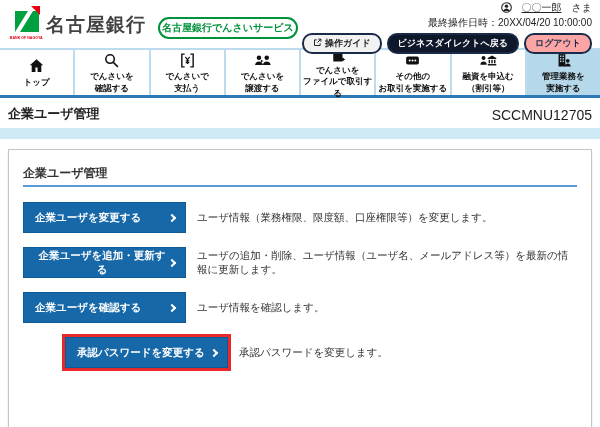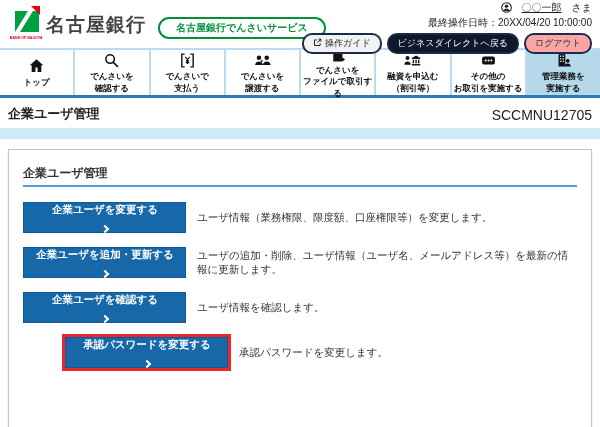--- a/index.html
+++ b/index.html
@@ -6,28 +6,28 @@
   html,body { width:600px; height:427px; background:#fff; overflow:hidden;
     font-family:"Liberation Sans","DejaVu Sans",sans-serif; color:#222; }
 
   
   .header { height:48px; position:relative; background:#fff; }
   .logo-block { position:absolute; left:13px; top:6px; display:flex; align-items:center; }
   .logo-mark-wrap { display:flex; flex-direction:column; align-items:center; width:27px; }
   .logo-sub { font-size:4px; color:#e60012; font-weight:bold; line-height:1.1; white-space:nowrap; transform:scale(0.9); }
   .bank-name { font-size:19px; font-weight:bold; color:#424242; margin:3px 0 0 6px; letter-spacing:1px; }
   .service-badge { margin:9px 0 0 12px; border:2px solid #00913a; border-radius:13px;
-    color:#00913a; font-size:10px; font-weight:bold; padding:2px 16px; white-space:nowrap; }
+    color:#00913a; font-size:10px; font-weight:bold; padding:2px 2px; white-space:nowrap; }
 
   .header-right { position:absolute; right:8px; top:1px; display:flex; flex-direction:column; align-items:flex-end; }
   .user-line { font-size:10px; display:flex; align-items:center; gap:10px; }
   .user-name { text-decoration:underline; }
   .lastop { font-size:10px; margin-top:1px; }
   .header-buttons { display:flex; gap:5px; margin-top:3px; }
-  .hbtn { border-radius:10px; font-size:9px; font-weight:normal; padding:2px 9px;
+  .hbtn { border-radius:10px; font-size:9px; font-weight:bold; padding:2px 9px;
     display:flex; align-items:center; gap:3px; border:2px solid #1a2b4a; cursor:pointer; white-space:nowrap; }
   .hbtn.guide  { background:#f2f2f2; color:#222; }
   .hbtn.back   { background:#0f172a; color:#fff; }
   .hbtn.logout { background:#fca5a5; color:#1a2b4a; }
 
   
   .nav { display:flex; height:50px; border-top:2px solid #bcdcee; border-bottom:3px solid #2b79b5; background:#fff; }
   .nav-item { flex:1; border-left:2px solid #bcdcee; display:flex; flex-direction:column;
     align-items:center; justify-content:center; gap:2px; font-size:8.5px; font-weight:bold;
     text-align:center; line-height:1.3; color:#111; cursor:pointer; }
@@ -44,21 +44,21 @@
 
   
   .panel { margin:10px 8px 0 8px; border:1px solid #c4c4c4; background:#fff;
     height:281px; padding:15px 14px; box-shadow:0 2px 2px rgba(0,0,0,0.12); }
   .section-title { font-size:12px; font-weight:bold; color:#333; padding-bottom:3px;
     border-bottom:2px solid #5b9bd5; margin-bottom:15px; }
   .menu-row { display:flex; align-items:center; margin-bottom:14px; }
   .menu-btn { width:163px; min-width:163px; height:31px; background:#1768a8; border:1px solid #0f5a94;
     color:#fff; font-size:10.5px; font-weight:bold; display:flex; align-items:center;
     justify-content:space-between; padding:0 10px 0 11px; cursor:pointer;
-    font-family:"Liberation Sans","DejaVu Sans",sans-serif;flex-direction:column; }
+    font-family:"Liberation Sans","DejaVu Sans",sans-serif; }
   .menu-row.highlighted .menu-btn { outline:3px solid #e8282b;margin-left:42px; }
   .chevron { width:6px; height:6px; border-top:2px solid #fff; border-right:2px solid #fff;
     transform:rotate(45deg); flex:none; }
   .menu-desc { font-size:10.5px; color:#333; margin-left:11px; }
 </style>
 </head>
 <body>
 
 <div class="header">
   <div class="logo-block">
@@ -155,44 +155,44 @@
         <path d="M6 2h8l5 5v15H6z" fill="#111"></path>
         <path d="M14 2l5 5h-5z" fill="#888"></path>
         <path d="M15 19h6l-2-2m2 2l-2 2" stroke="#111" stroke-width="1.8" fill="none"></path>
       </svg>
     </span>
     <span class="nav-label">でんさいを
 ファイルで取引する</span>
   </div>
   <div class="nav-item">
     <span class="nav-icon">
+      <svg width="17" height="17" viewBox="0 0 24 24">
+        <rect x="3" y="6.5" width="18" height="11" rx="2.5" fill="#111"></rect>
+        <circle cx="8" cy="12" r="1.4" fill="#fff"></circle>
+          <circle cx="12" cy="12" r="1.4" fill="#fff"></circle>
+          <circle cx="16" cy="12" r="1.4" fill="#fff"></circle>
+      </svg>
+    </span>
+    <span class="nav-label">その他の
+お取引を実施する</span>
+  </div>
+  <div class="nav-item">
+    <span class="nav-icon">
       <svg width="19" height="17" viewBox="0 0 26 24" fill="#111">
         <circle cx="6" cy="8.5" r="2.8"></circle>
           <path d="M1.5 18c0-2.8 2-4.5 4.5-4.5s4.5 1.7 4.5 4.5z"></path>
         <path d="M12 8.5l6-3.5 6 3.5v1.3H12z"></path>
         <rect x="13.2" y="11" width="2" height="5"></rect>
           <rect x="17" y="11" width="2" height="5"></rect>
           <rect x="20.8" y="11" width="2" height="5"></rect>
         <rect x="12" y="17" width="12" height="2"></rect>
       </svg>
     </span>
     <span class="nav-label">融資を申込む
 （割引等）</span>
-  </div>
-  <div class="nav-item">
-    <span class="nav-icon">
-      <svg width="17" height="17" viewBox="0 0 24 24">
-        <rect x="3" y="6.5" width="18" height="11" rx="2.5" fill="#111"></rect>
-        <circle cx="8" cy="12" r="1.4" fill="#fff"></circle>
-          <circle cx="12" cy="12" r="1.4" fill="#fff"></circle>
-          <circle cx="16" cy="12" r="1.4" fill="#fff"></circle>
-      </svg>
-    </span>
-    <span class="nav-label">その他の
-お取引を実施する</span>
   </div>
   <div class="nav-item active">
     <span class="nav-icon">
       <svg width="17" height="17" viewBox="0 0 24 24">
         <rect x="5" y="3" width="9.5" height="17.5" fill="#111"></rect>
         <g fill="#b5d9eb">
           <rect x="7" y="5" width="2" height="2"></rect>
             <rect x="10.7" y="5" width="2" height="2"></rect>
           <rect x="7" y="8.6" width="2" height="2"></rect>
             <rect x="10.7" y="8.6" width="2" height="2"></rect>

